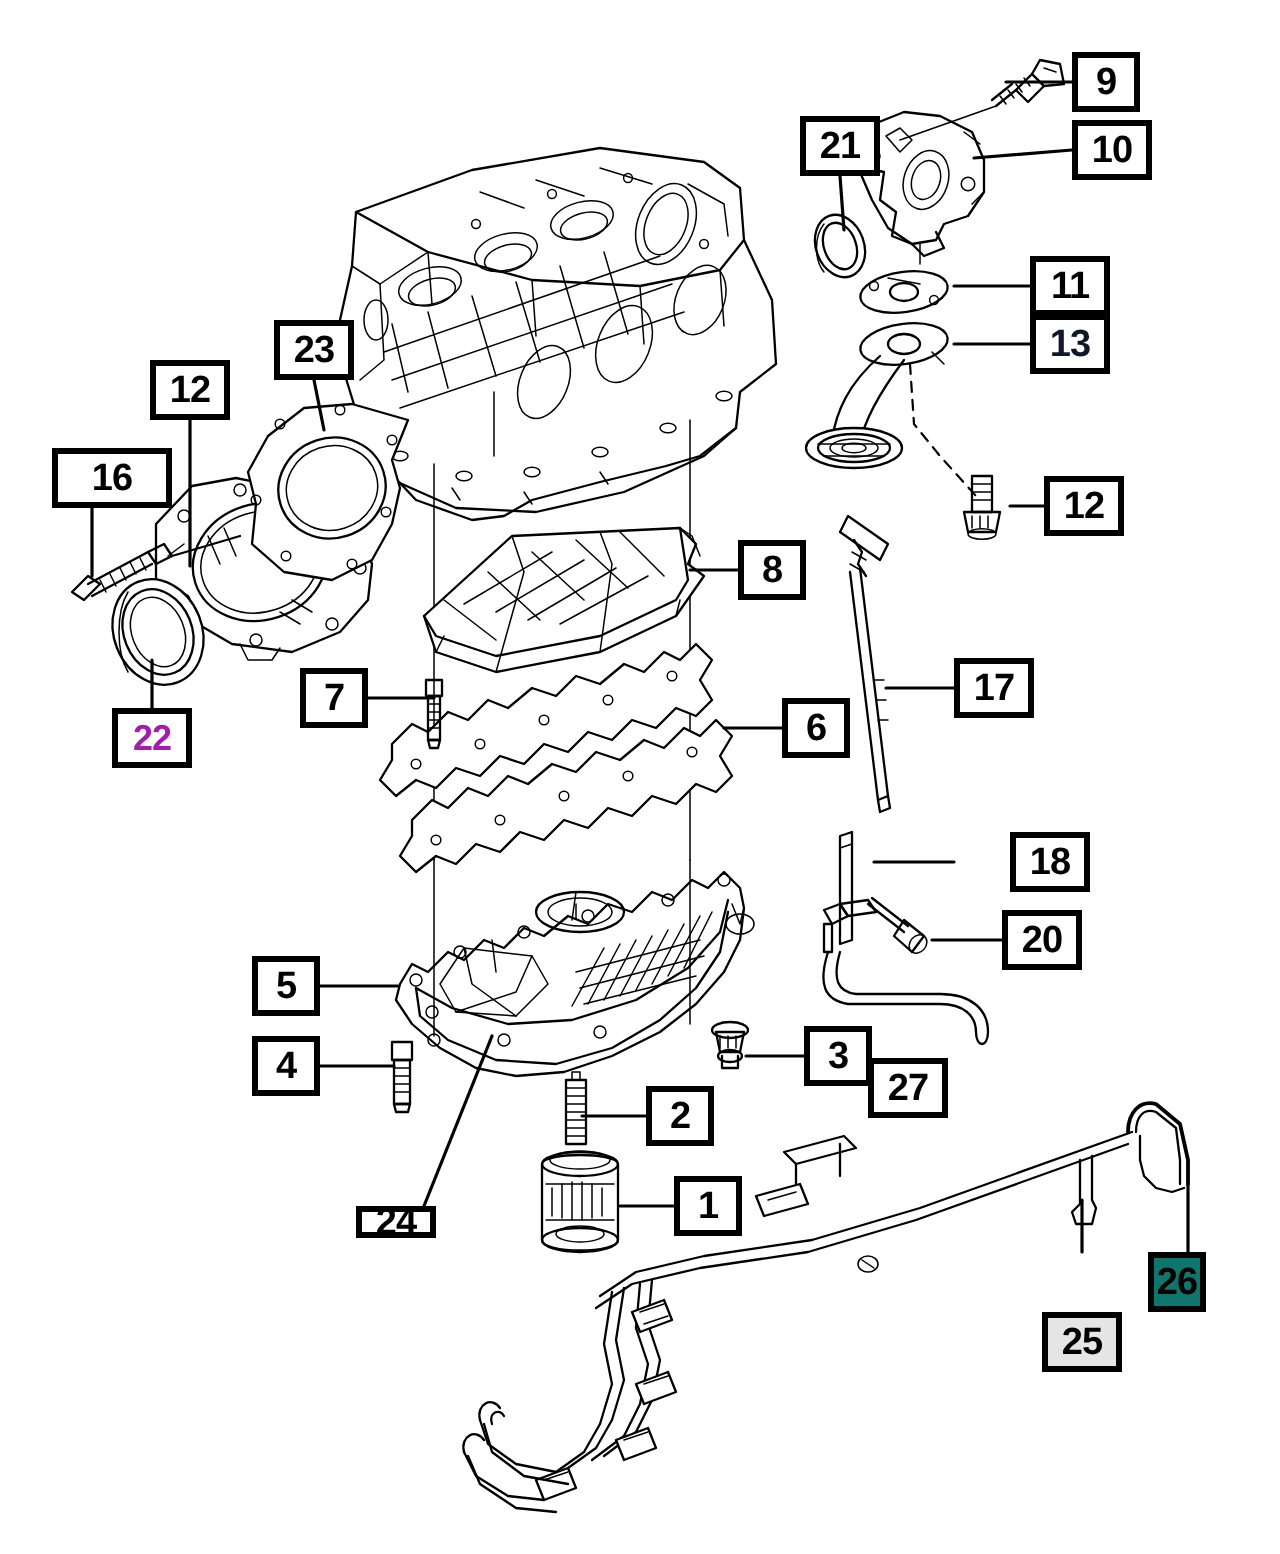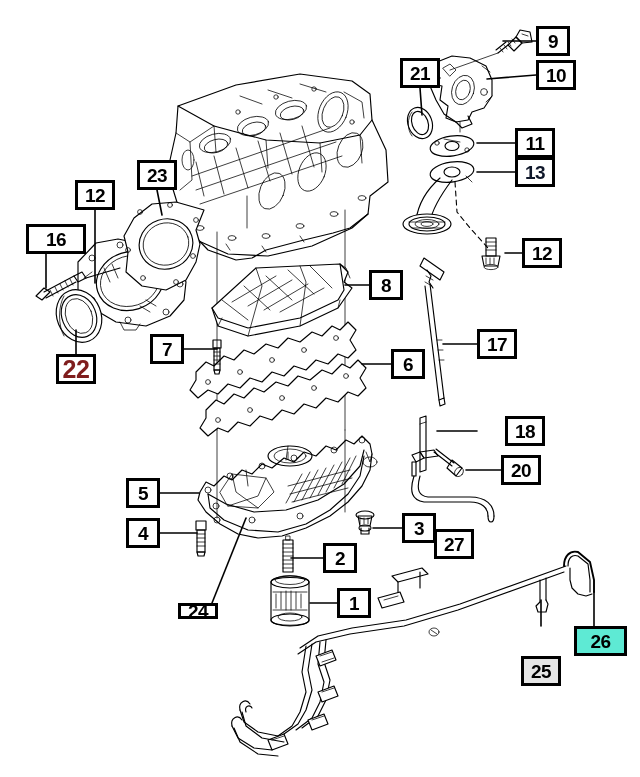--- a/index.html
+++ b/index.html
@@ -467,21 +467,21 @@
       <div class="callout" style="left: 536px; top: 60px; width: 40px; height: 30px; font-size: 19px; background: rgb(255, 255, 255); border-color: rgb(0, 0, 0); border-width: 3px; color: rgb(0, 0, 0); text-align: right;">10</div>
       <div class="callout" style="left: 515px; top: 128px; width: 40px; height: 30px; font-size: 19px; background: rgb(255, 255, 255); border-color: rgb(0, 0, 0); border-width: 3px; color: rgb(0, 0, 0);">11</div>
       <div class="callout" style="left: 522px; top: 238px; width: 40px; height: 30px; font-size: 19px; background: rgb(255, 255, 255); border-color: rgb(0, 0, 0); border-width: 3px; color: rgb(0, 0, 0);">12</div>
       <div class="callout" style="left: 515px; top: 157px; width: 40px; height: 30px; font-size: 19px; background: rgb(255, 255, 255); border-color: rgb(0, 0, 0); border-width: 3px; color: #0f172a;">13</div>
       <div class="callout" style="left: 75px; top: 180px; width: 40px; height: 30px; font-size: 19px; background: rgb(255, 255, 255); border-color: rgb(0, 0, 0); border-width: 3px; color: rgb(0, 0, 0);">12</div>
       <div class="callout" style="left: 26px; top: 224px; width: 60px; height: 30px; font-size: 19px; background: rgb(255, 255, 255); border-color: rgb(0, 0, 0); border-width: 3px; color: rgb(0, 0, 0);">16</div>
       <div class="callout" style="left: 477px; top: 329px; width: 40px; height: 30px; font-size: 19px; background: rgb(255, 255, 255); border-color: rgb(0, 0, 0); border-width: 3px; color: rgb(0, 0, 0);">17</div>
       <div class="callout" style="left: 477px; top: 416px; width: 40px; height: 30px; font-size: 19px; background: rgb(255, 255, 255); border-color: rgb(0, 0, 0); border-width: 3px; color: rgb(0, 0, 0); margin-left: 28px;">18</div>
       <div class="callout" style="left: 501px; top: 455px; width: 40px; height: 30px; font-size: 19px; background: rgb(255, 255, 255); border-color: rgb(0, 0, 0); border-width: 3px; color: rgb(0, 0, 0); text-align: center;">20</div>
       <div class="callout" style="left: 400px; top: 58px; width: 40px; height: 30px; font-size: 19px; background: rgb(255, 255, 255); border-color: rgb(0, 0, 0); border-width: 3px; color: rgb(0, 0, 0);">21</div>
-      <div class="callout" style="left: 56px; top: 354px; width: 40px; height: 30px; font-size: 25px; background: rgb(255, 255, 255); border-color: rgb(0, 0, 0); border-width: 3px; color: #7f1d1d;">22</div>
+      <div class="callout" style="left: 56px; top: 354px; width: 40px; height: 30px; font-size: 18px; background: rgb(255, 255, 255); border-color: rgb(0, 0, 0); border-width: 3px; color: #a21caf;">22</div>
       <div class="callout" style="left: 137px; top: 160px; width: 40px; height: 30px; font-size: 19px; background: rgb(255, 255, 255); border-color: rgb(0, 0, 0); border-width: 3px; color: rgb(0, 0, 0);">23</div>
       <div class="callout" style="left: 178px; top: 603px; width: 40px; height: 16px; font-size: 19px; background: rgb(255, 255, 255); border-color: rgb(0, 0, 0); border-width: 3px; color: rgb(0, 0, 0);">24</div>
       <div class="callout" style="left: 521px; top: 626px; width: 40px; height: 30px; font-size: 19px; background: #e5e5e5; border-color: rgb(0, 0, 0); border-width: 3px; color: rgb(0, 0, 0); margin-top: 30px;">25</div>
-      <div class="callout" style="left: 574px; top: 626px; width: 53px; height: 30px; font-size: 19px; background: #5eead4; border-color: rgb(0, 0, 0); border-width: 3px; color: rgb(0, 0, 0);">26</div>
+      <div class="callout" style="left: 574px; top: 626px; width: 29px; height: 30px; font-size: 19px; background: #0f766e; border-color: rgb(0, 0, 0); border-width: 3px; color: rgb(0, 0, 0);">26</div>
       <div class="callout" style="left: 434px; top: 529px; width: 40px; height: 30px; font-size: 19px; background: rgb(255, 255, 255); border-color: rgb(0, 0, 0); border-width: 3px; color: rgb(0, 0, 0);">27</div>
     </div>
 
 </div>
 
 </body></html>

